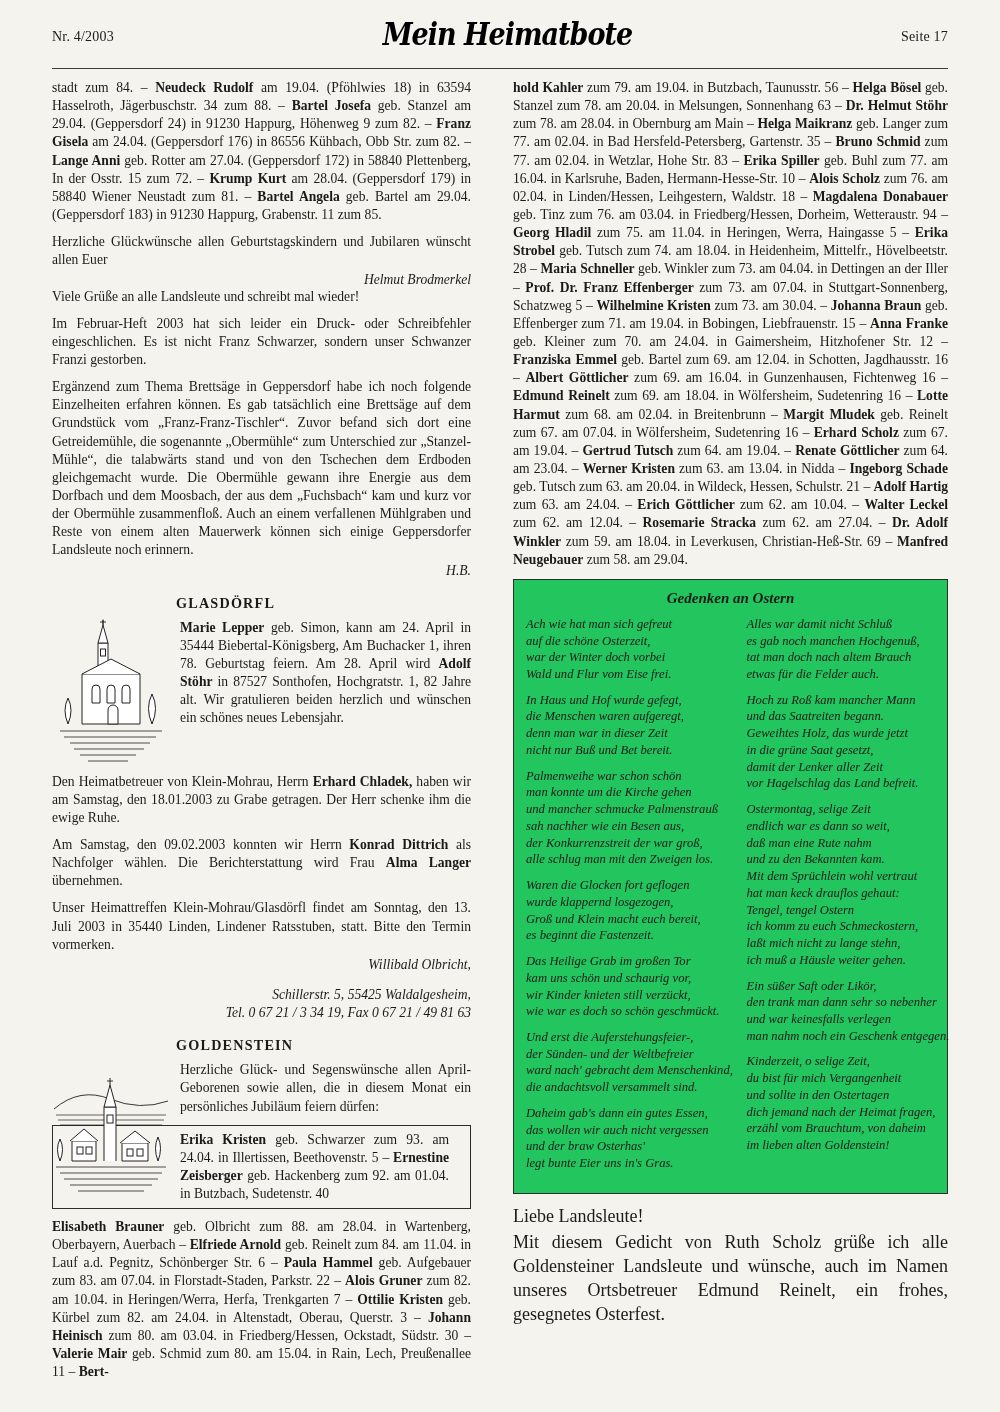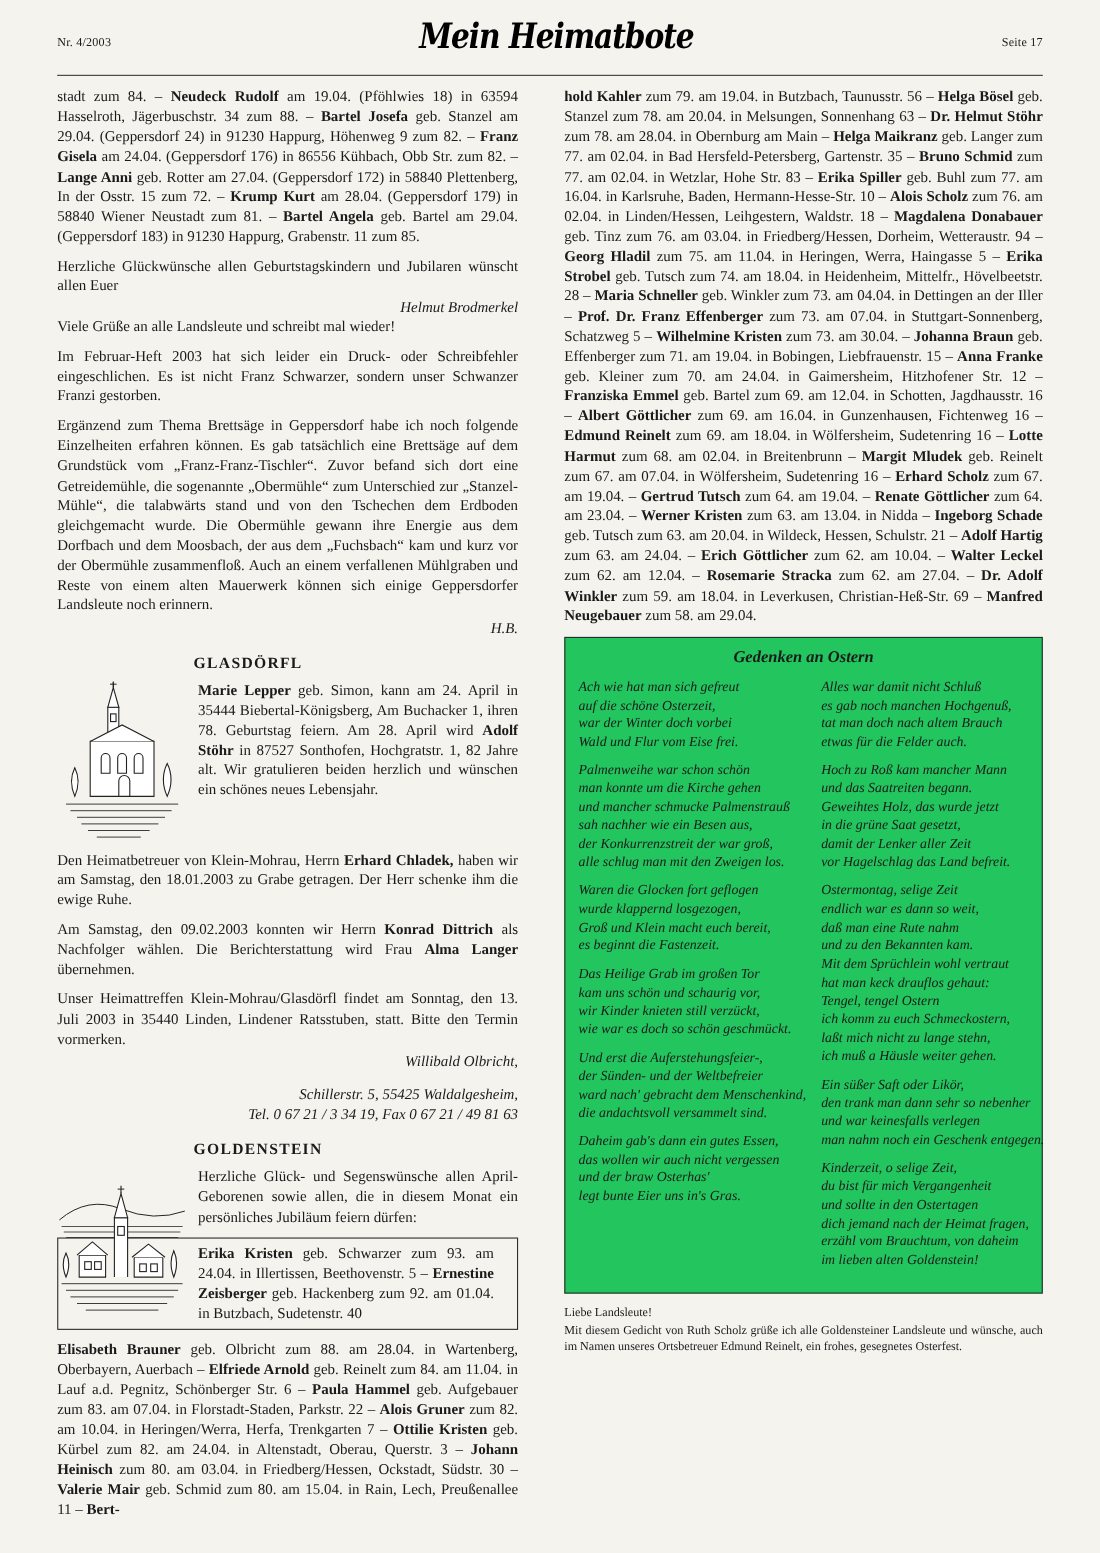--- a/index.html
+++ b/index.html
@@ -29,21 +29,21 @@
     height: 62px;
     padding: 18px 52px 0 52px;
     box-sizing: border-box;
   }
   .masthead-row {
     display: flex;
     align-items: flex-end;
     justify-content: space-between;
   }
   .issue-no, .page-no {
-    font-size: 11px;
+    font-size: 14px;
     letter-spacing: 0.2px;
     white-space: nowrap;
     padding-bottom: 4px;
   }
   .masthead-title {
     font-family: "DejaVu Serif", serif;
     font-weight: bold;
     font-style: italic;
     font-size: 27px;
     letter-spacing: -1px;
@@ -134,21 +134,21 @@
   }
   .poem-col {
     width: 50%;
     font-style: italic;
     font-size: 12.6px;
     line-height: 1.33;
     text-align: left;
   }
   .stanza { margin-bottom: 9px; }
   .stanza div { white-space: nowrap; }
-  .closing { font-size: 11px; line-height: 1.34; }
+  .closing { font-size: 18px; line-height: 1.34; }
   .closing p { margin-bottom: 2px; }
 </style>
 </head>
 <body>
 
 <div class="page">
 
   <div class="masthead">
     <div class="masthead-row">
       <div class="issue-no">Nr. 4/2003</div>
@@ -272,20 +272,26 @@
         <div class="poem-title">Gedenken an Ostern</div>
         <div class="poem-cols">
           <div class="poem-col" id="poem-left">
               <div class="stanza">
                 <div>Ach wie hat man sich gefreut</div>
                 <div>auf die schöne Osterzeit,</div>
                 <div>war der Winter doch vorbei</div>
                 <div>Wald und Flur vom Eise frei.</div>
               </div>
               <div class="stanza">
+                <div>In Haus und Hof wurde gefegt,</div>
+                <div>die Menschen waren aufgeregt,</div>
+                <div>denn man war in dieser Zeit</div>
+                <div>nicht nur Buß und Bet bereit.</div>
+              </div>
+              <div class="stanza">
                 <div>Palmenweihe war schon schön</div>
                 <div>man konnte um die Kirche gehen</div>
                 <div>und mancher schmucke Palmenstrauß</div>
                 <div>sah nachher wie ein Besen aus,</div>
                 <div>der Konkurrenzstreit der war groß,</div>
                 <div>alle schlug man mit den Zweigen los.</div>
               </div>
               <div class="stanza">
                 <div>Waren die Glocken fort geflogen</div>
                 <div>wurde klappernd losgezogen,</div>

